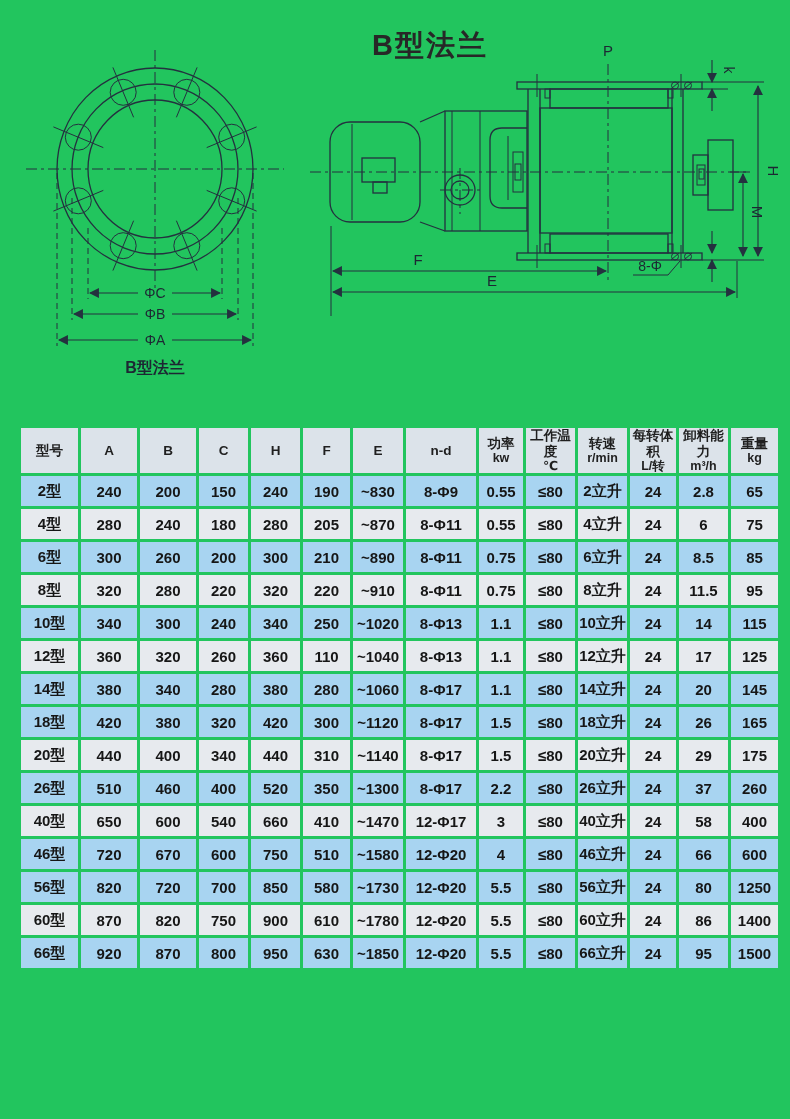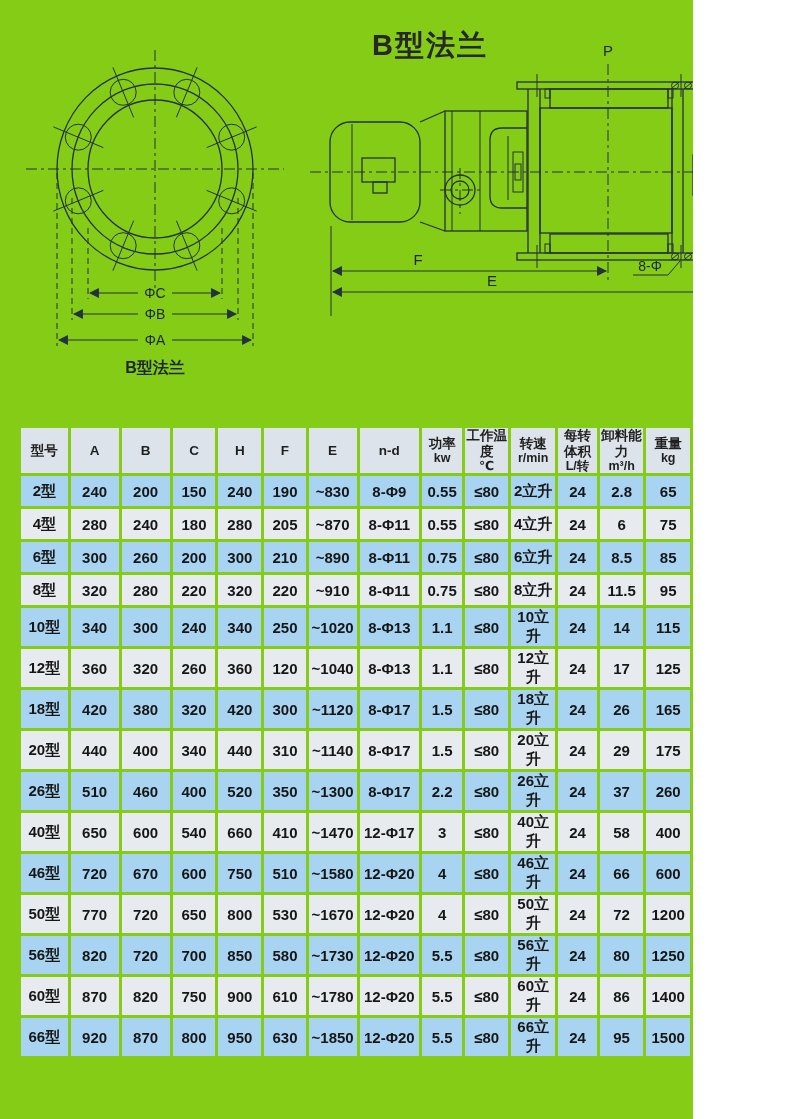--- a/index.html
+++ b/index.html
@@ -1,17 +1,17 @@
 <!DOCTYPE html>
 <html><head>
 <meta charset="utf-8">
 <style>
   html,body{margin:0;padding:0;background:#ffffff;}
   .page{
-    position:relative;width:693px;height:1119px;background:#84cc16;overflow:hidden;
+    position:relative;width:790px;height:1119px;background:#22c55e;overflow:hidden;
     font-family:"Liberation Sans","DejaVu Sans",sans-serif;
   }
   .title{
     position:absolute;left:310px;top:26px;width:240px;text-align:center;
     font-size:29px;font-weight:600;color:#272727;letter-spacing:2px;
   }
   .flange-svg{position:absolute;left:18px;top:38px;}
   .side-svg{position:absolute;left:300px;top:40px;}
   svg{stroke:#24313f;fill:none;}
   svg text{stroke:none;fill:#1d2733;font-family:"Liberation Sans","DejaVu Sans",sans-serif;}
@@ -366,29 +366,45 @@
           <td>24</td>
           <td>14</td>
           <td>115</td>
         </tr>
         <tr class="r-gray">
           <td>12型</td>
           <td>360</td>
           <td>320</td>
           <td>260</td>
           <td>360</td>
-          <td>120</td>
+          <td>110</td>
           <td>~1040</td>
           <td>8-Φ13</td>
           <td>1.1</td>
           <td>≤80</td>
           <td>12立升</td>
           <td>24</td>
           <td>17</td>
           <td>125</td>
+        </tr>
+        <tr class="r-blue">
+          <td>14型</td>
+          <td>380</td>
+          <td>340</td>
+          <td>280</td>
+          <td>380</td>
+          <td>280</td>
+          <td>~1060</td>
+          <td>8-Φ17</td>
+          <td>1.1</td>
+          <td>≤80</td>
+          <td>14立升</td>
+          <td>24</td>
+          <td>20</td>
+          <td>145</td>
         </tr>
         <tr class="r-blue">
           <td>18型</td>
           <td>420</td>
           <td>380</td>
           <td>320</td>
           <td>420</td>
           <td>300</td>
           <td>~1120</td>
           <td>8-Φ17</td>
@@ -456,36 +472,20 @@
           <td>510</td>
           <td>~1580</td>
           <td>12-Φ20</td>
           <td>4</td>
           <td>≤80</td>
           <td>46立升</td>
           <td>24</td>
           <td>66</td>
           <td>600</td>
         </tr>
-        <tr class="r-gray">
-          <td>50型</td>
-          <td>770</td>
-          <td>720</td>
-          <td>650</td>
-          <td>800</td>
-          <td>530</td>
-          <td>~1670</td>
-          <td>12-Φ20</td>
-          <td>4</td>
-          <td>≤80</td>
-          <td>50立升</td>
-          <td>24</td>
-          <td>72</td>
-          <td>1200</td>
-        </tr>
         <tr class="r-blue">
           <td>56型</td>
           <td>820</td>
           <td>720</td>
           <td>700</td>
           <td>850</td>
           <td>580</td>
           <td>~1730</td>
           <td>12-Φ20</td>
           <td>5.5</td>

